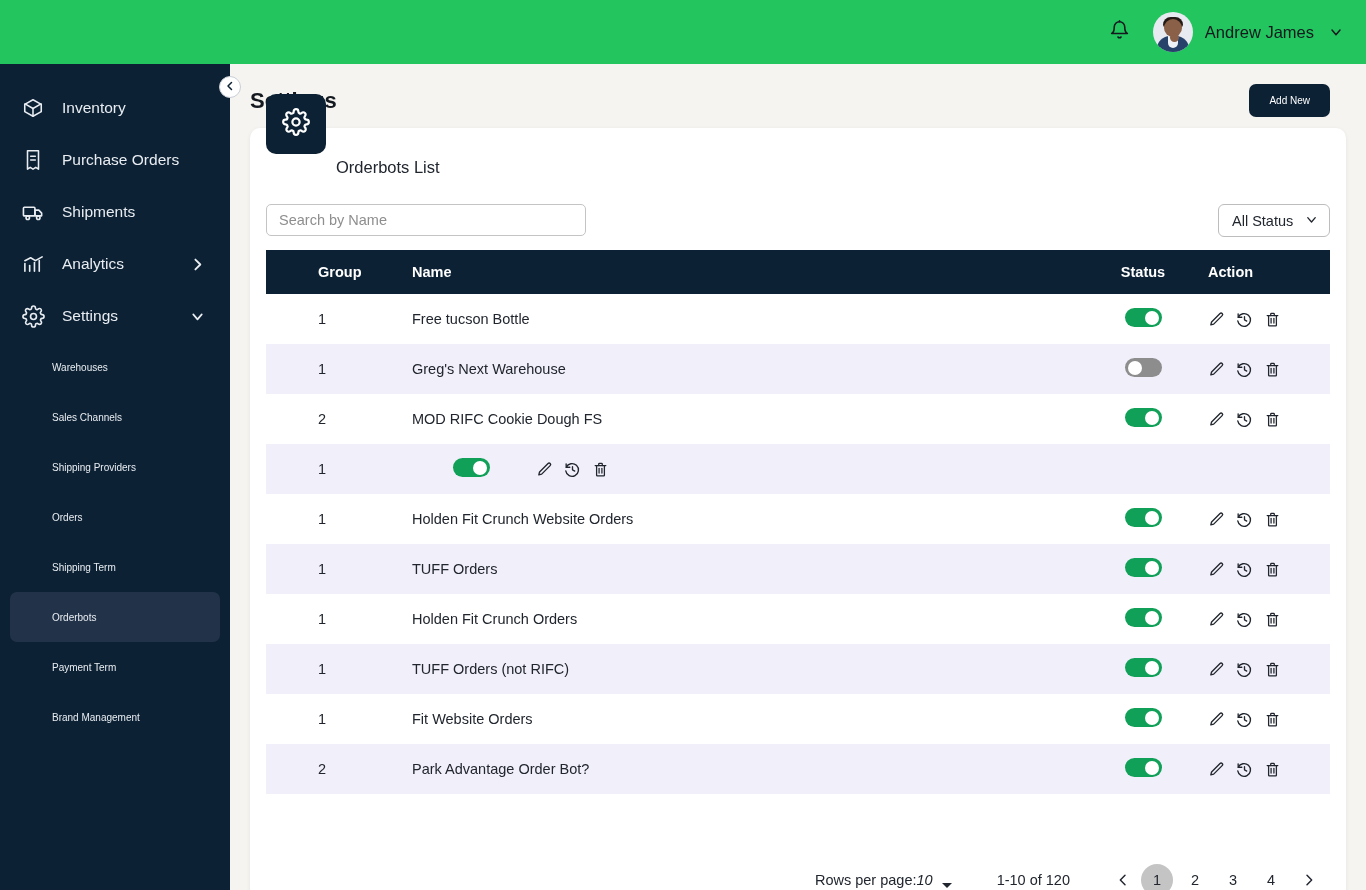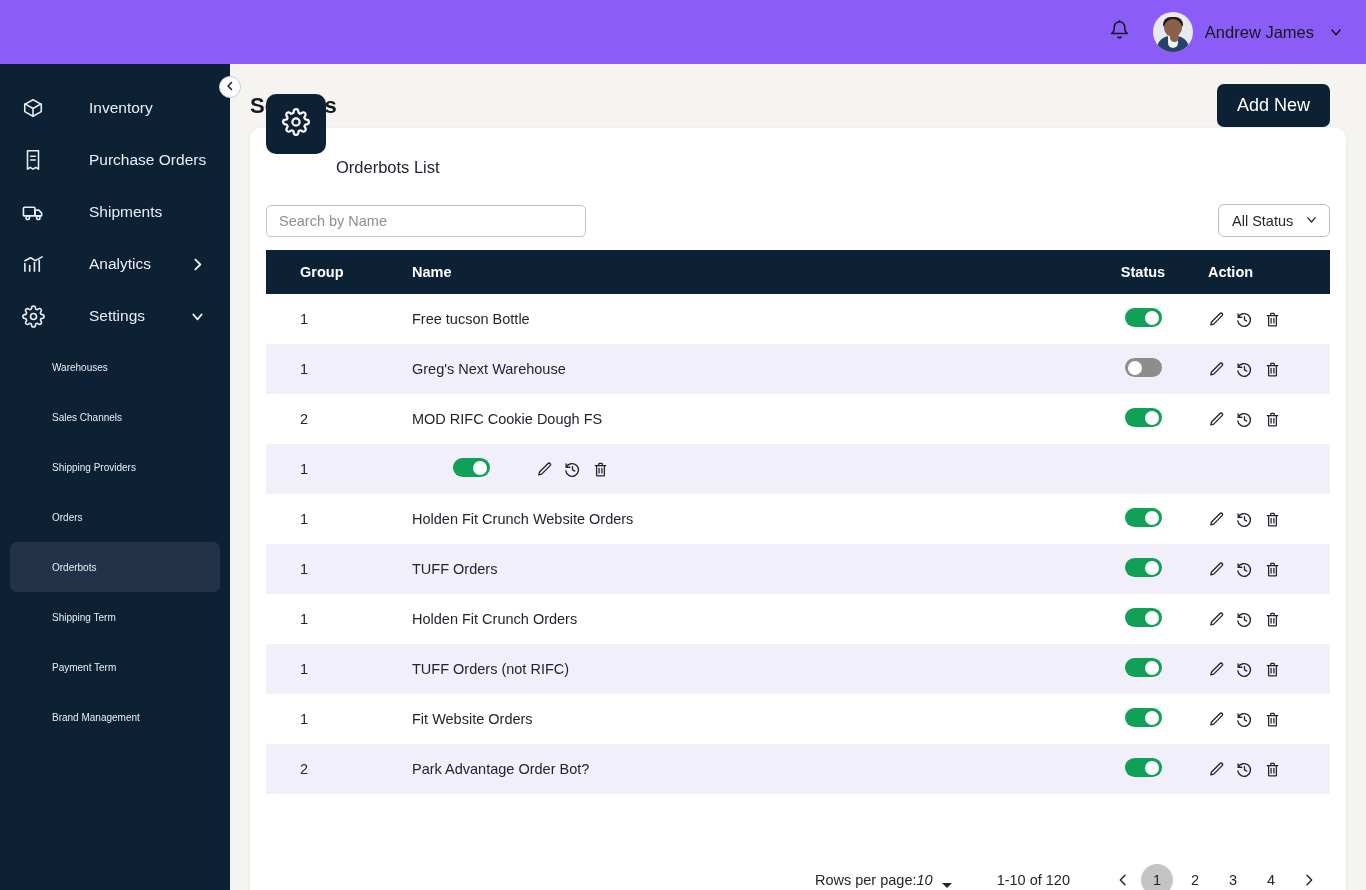--- a/index.html
+++ b/index.html
@@ -7,21 +7,21 @@
     width: 1366px; height: 890px;
     font-family: "Liberation Sans", sans-serif;
     background: #f5f4f1;
     overflow: hidden;
   }
 
   
   .topbar {
     position: absolute; top: 0; left: 0;
     width: 1366px; height: 64px;
-    background: #8b5cf6;
+    background: #22c55e;
     display: flex; align-items: center; justify-content: flex-end;
     padding-right: 22px;
   }
   .bell-btn {
     width: 34px; height: 34px;
     display: flex; align-items: center; justify-content: center;
     margin-right: 16px; cursor: pointer;
   }
   .user-box { display: flex; align-items: center; cursor: pointer; }
   .avatar {
@@ -56,21 +56,21 @@
     display: flex; align-items: center;
     height: 52px; padding: 0 20px;
     color: #e9edf2; font-size: 15.5px;
     cursor: pointer; position: relative;
   }
   .nav-item .ico {
     width: 26px; height: 26px; flex: none;
     display: flex; align-items: center; justify-content: center;
     margin-right: 16px;
   }
-  .nav-item .label { flex: 1; white-space: nowrap; margin-left: 27px; }
+  .nav-item .label { flex: 1; white-space: nowrap; }
   .nav-item .arrow { display: flex; align-items: center; margin-right: 4px; }
 
   .sub-item {
     display: flex; align-items: center;
     height: 50px; margin: 0 10px; padding-left: 42px;
     color: #e9edf2; font-size: 10px;
     border-radius: 7px; cursor: pointer;
   }
   .sub-item.active { background: #223349; }
 
@@ -85,21 +85,21 @@
   
   .main { position: absolute; left: 230px; top: 64px; width: 1136px; height: 826px; }
 
   .page-head {
     display: flex; align-items: center; justify-content: space-between;
     padding: 20px 36px 0 20px;
   }
   .page-title { font-size: 22px; font-weight: bold; color: #14181f; }
   .add-btn {
     background: #0c2134; color: #ffffff;
-    font-size: 18px; padding: 11px 20px; border: none; border-radius: 7px;
+    font-size: 10px; padding: 11px 20px; border: none; border-radius: 7px;
     cursor: pointer; font-family: inherit;
   }
 
   .card {
     position: absolute; left: 20px; top: 64px;
     width: 1096px; height: 796px;
     background: #ffffff; border-radius: 10px;
     box-shadow: 0 1px 4px rgba(0,0,0,.07);
   }
   .gear-badge {
@@ -108,21 +108,21 @@
     background: #0c2134;
     display: flex; align-items: center; justify-content: center;
   }
   .card-title {
     position: absolute; left: 86px; top: 30px;
     font-size: 16.5px; color: #21262e;
   }
 
   .filters {
     position: absolute; left: 16px; top: 76px; right: 16px;
-    display: flex; align-items: center; justify-content: space-between;
+    display: flex; justify-content: space-between;
   }
   .search-input {
     width: 320px; height: 32px;
     border: 1px solid #c4c4c4; border-radius: 5px;
     padding: 0 12px; font-size: 14.5px; color: #21262e;
     font-family: inherit; background: #fff;
   }
   .search-input::placeholder { color: #8e8e8e; }
   .status-select {
     width: 112px; height: 33px;
@@ -136,21 +136,21 @@
   .tbl { position: absolute; left: 16px; top: 122px; width: 1064px; }
   .tbl-head {
     display: flex; align-items: center; height: 44px;
     background: #0c2134; color: #ffffff; font-size: 14.5px; font-weight: bold;
   }
   .row {
     display: flex; align-items: center; height: 50px;
     font-size: 14.5px; color: #21262e;
   }
   .row.alt { background: #f1effa; }
-  .c-group { width: 140px; padding-left: 34px; }
+  .c-group { width: 140px; padding-left: 52px; }
   .c-name  { flex: 1; padding-left: 6px; }
   .c-status{ width: 130px; text-align: center; }
   .c-action{ width: 122px; display: flex; align-items: center; gap: 11px; }
 
   .toggle {
     width: 37px; height: 19px; border-radius: 10px;
     position: relative; cursor: pointer; display: inline-block;
   }
   .toggle.on  { background: #11a057; }
   .toggle.off { background: #8d8d8d; }
@@ -289,25 +289,25 @@
   </div>
   <div class="sub-item">
     <span>Sales Channels</span>
   </div>
   <div class="sub-item">
     <span>Shipping Providers</span>
   </div>
   <div class="sub-item">
     <span>Orders</span>
   </div>
+  <div class="sub-item">
+    <span>Shipping Term</span>
+  </div>
   <div class="sub-item active">
     <span>Orderbots</span>
-  </div>
-  <div class="sub-item">
-    <span>Shipping Term</span>
   </div>
   <div class="sub-item">
     <span>Payment Term</span>
   </div>
   <div class="sub-item">
     <span>Brand Management</span>
   </div>
 </div>
 
 <div class="collapse-btn">

